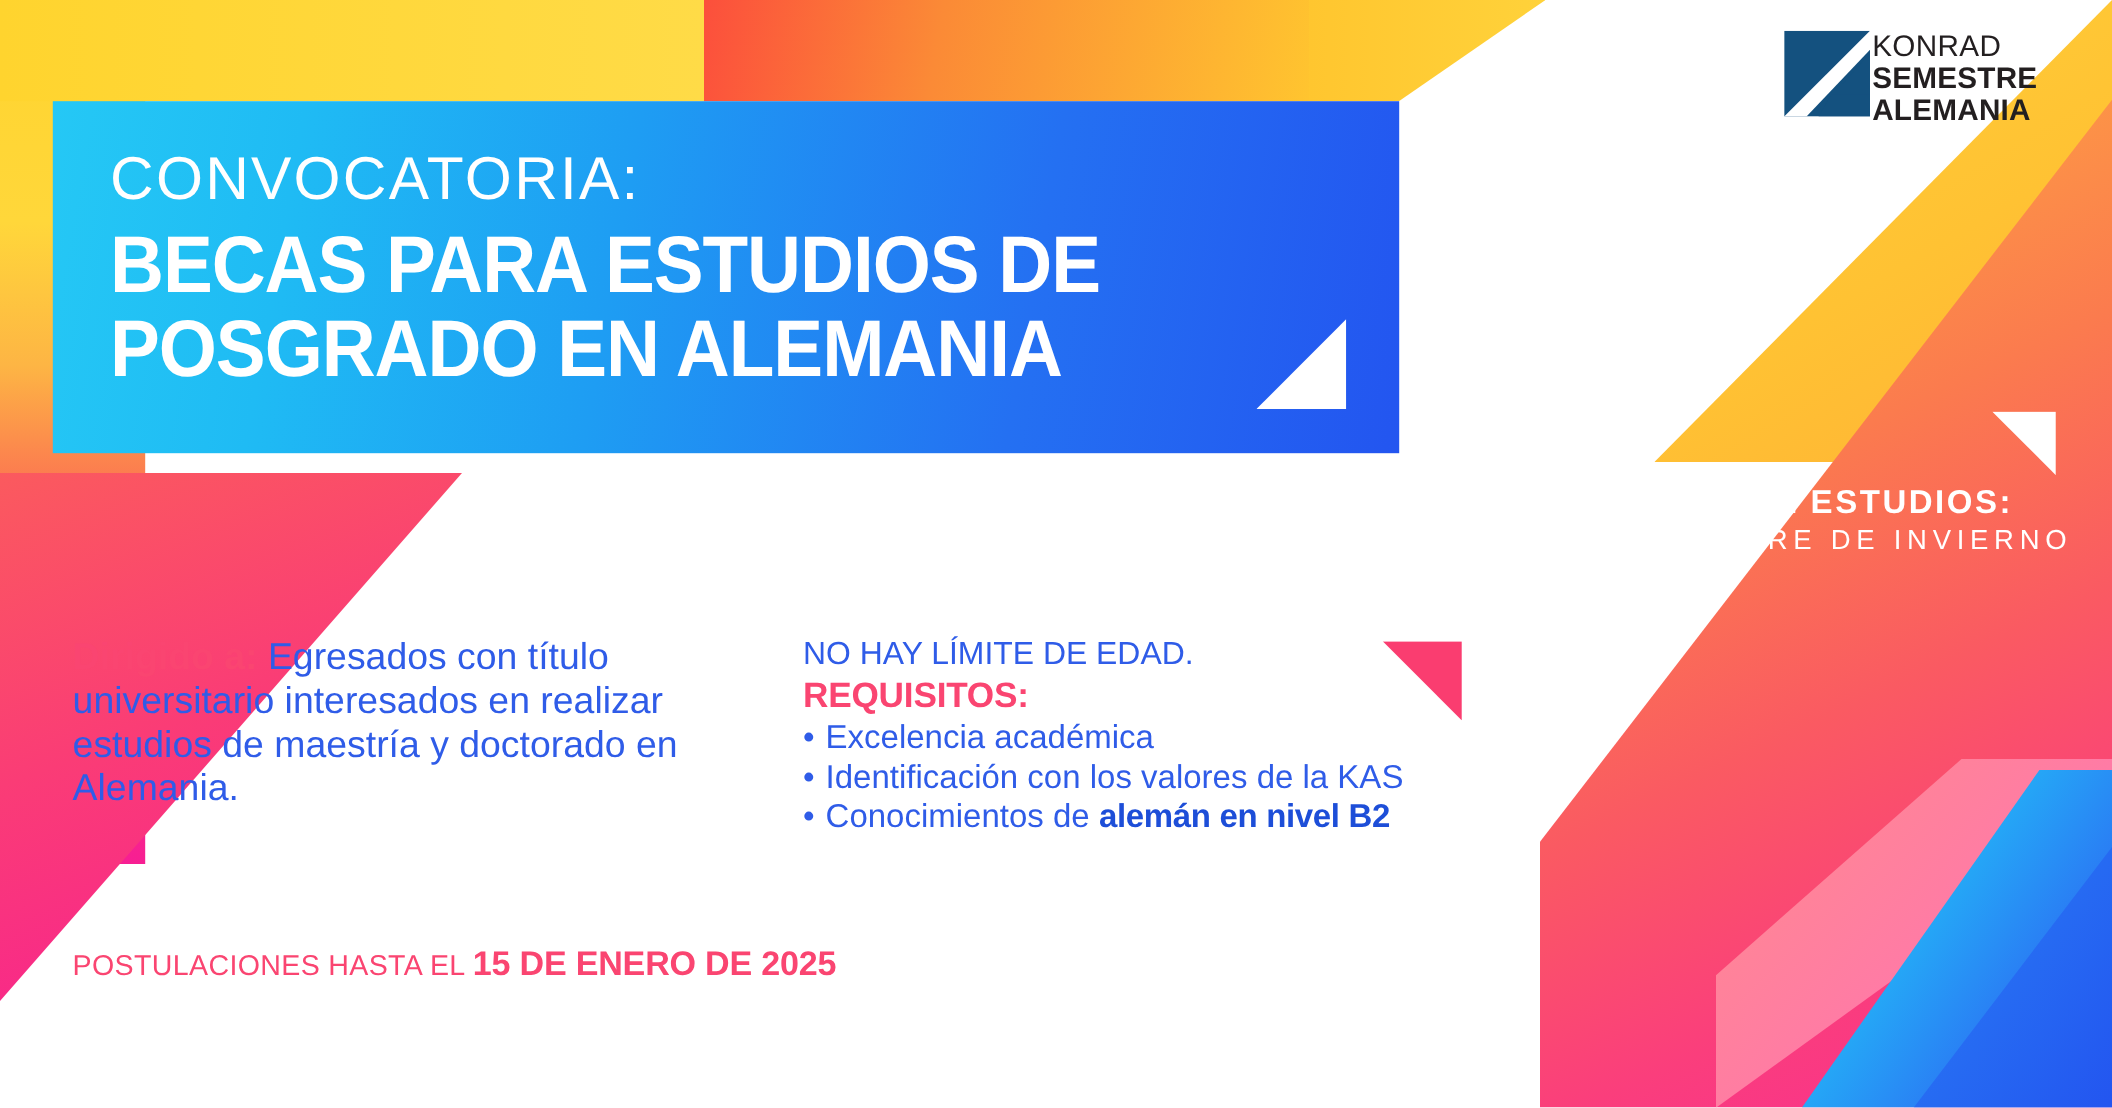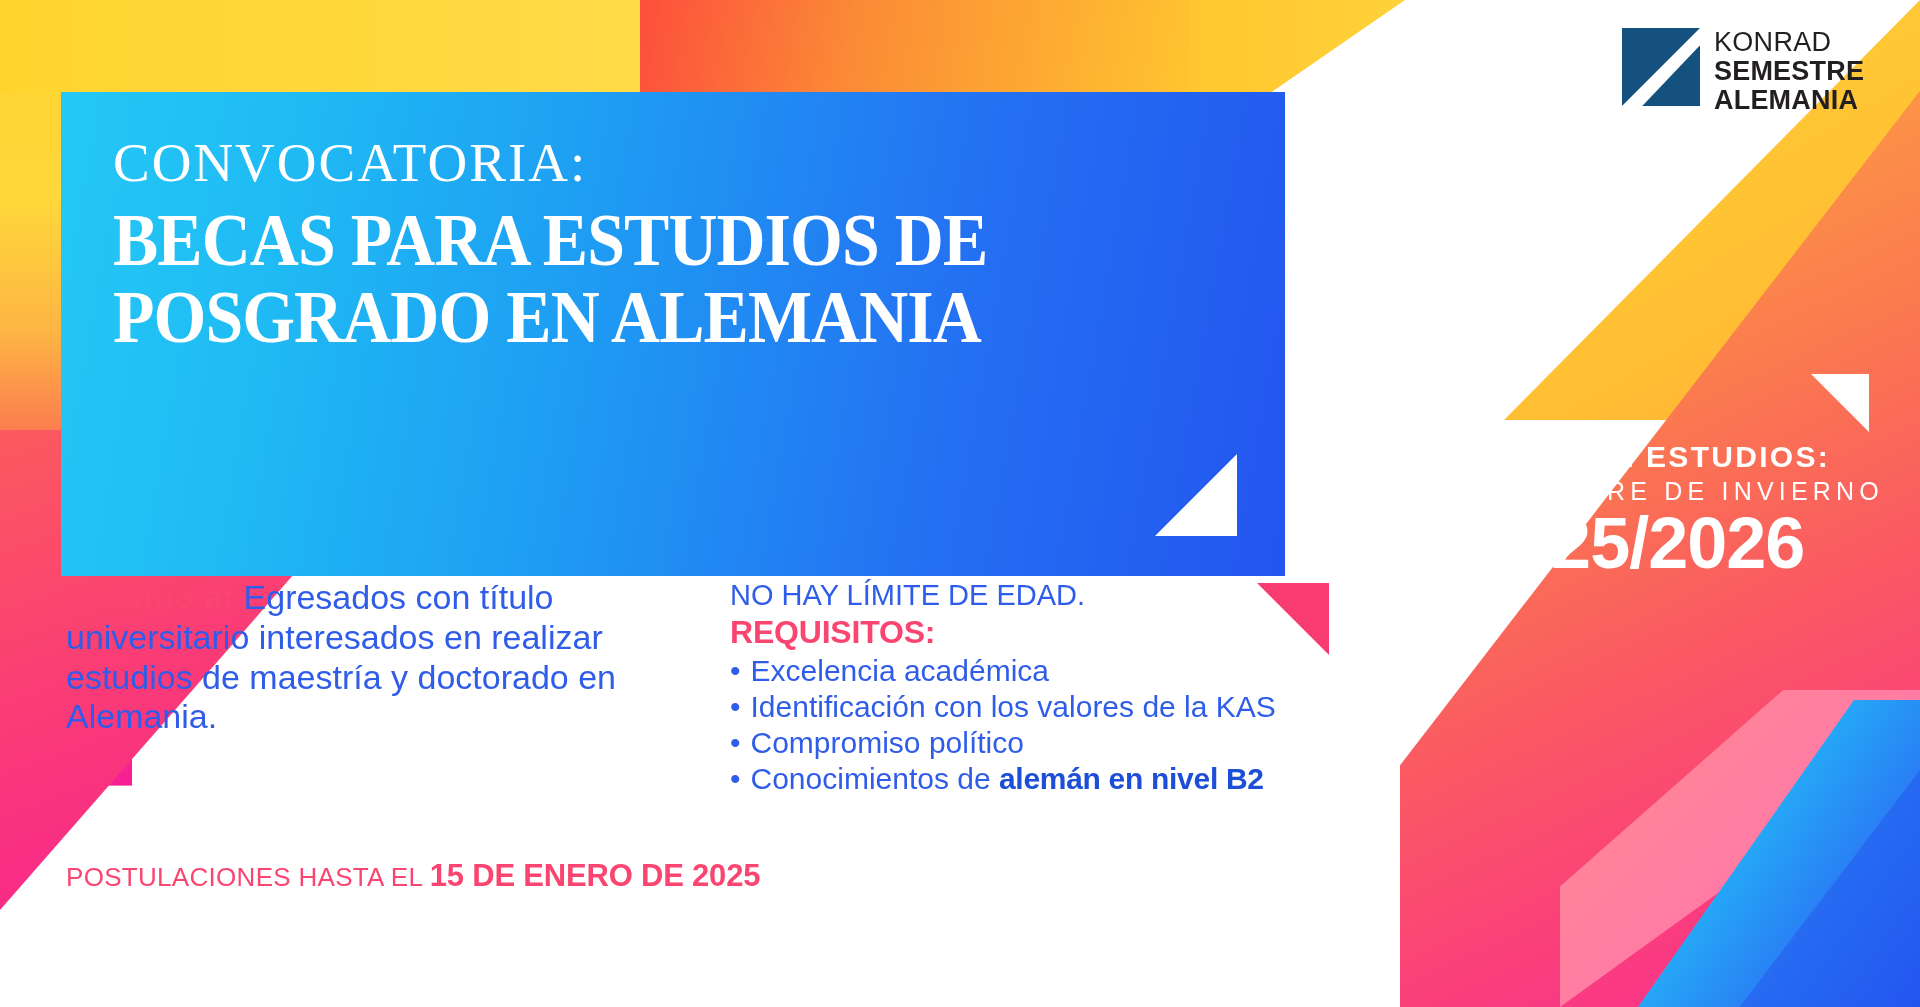--- a/index.html
+++ b/index.html
@@ -95,29 +95,28 @@
   .deco-stripe-blue2 {
     left: 1700px; top: 770px;
     width: 220px; height: 237px;
     background: linear-gradient(125deg, #2A86F5 0%, #2355F0 100%);
     clip-path: polygon(100% 0, 100% 100%, 18% 100%);
   }
 
   
   .headline-box {
     position: absolute;
-    left: 61px; top: 92px;
-    width: 1224px; height: 484px;
+    left: 48px; top: 92px;
+    width: 1224px; height: 320px;
     background: linear-gradient(100deg,
         #25C8F5 0%,
         #1FBBF4 18%,
         #1E9DF3 42%,
         #2470F2 72%,
         #2355F0 100%);
-    font-family: Liberation Serif, serif;
   }
   .headline-inner {
     position: absolute;
     left: 52px;
     top: 40px;
     right: 40px;
   }
   .eyebrow {
     font-size: 55px;
     font-weight: 400;
@@ -271,21 +270,21 @@
     line-height: 1.04;
     white-space: nowrap;
   }
 
   
   .logo {
     position: absolute;
     left: 1622px; top: 28px;
     display: flex;
     align-items: flex-start;
-    gap: 14px;
+    gap: 2px;
   }
   .logo-mark {
     width: 78px; height: 78px;
     position: relative;
     flex: none;
   }
   .logo-text {
     color: #231F20;
     line-height: 1.0;
     padding-top: 1px;
@@ -352,26 +351,24 @@
 
   <div class="deadline-line"><span>POSTULACIONES HASTA EL </span><span class="deadline-strong">15 DE ENERO DE 2025</span></div>
 
 
   <div class="col-right">
     <p class="no-limite">NO HAY LÍMITE DE EDAD.</p>
     <p class="requisitos-title">REQUISITOS:</p>
     <ul class="req-list">
       <li><span>Excelencia académica</span><span class="req-strong"></span></li>
       <li><span>Identificación con los valores de la KAS</span><span class="req-strong"></span></li>
-      <li><span>Compromiso político</span><span class="req-strong"></span></li>
       <li><span>Conocimientos de </span><span class="req-strong">alemán en nivel B2</span></li>
     </ul>
   </div>
   <div class="req-tri"></div>
 
   <div class="panel-tri"></div>
   <div class="panel-text">
     <p class="panel-kicker">INICIO DE ESTUDIOS:</p>
     <p class="panel-sub">SEMESTRE DE INVIERNO</p>
-    <p class="panel-years">2025/2026</p>
   </div>
 
 </div>
 
 </body></html>

